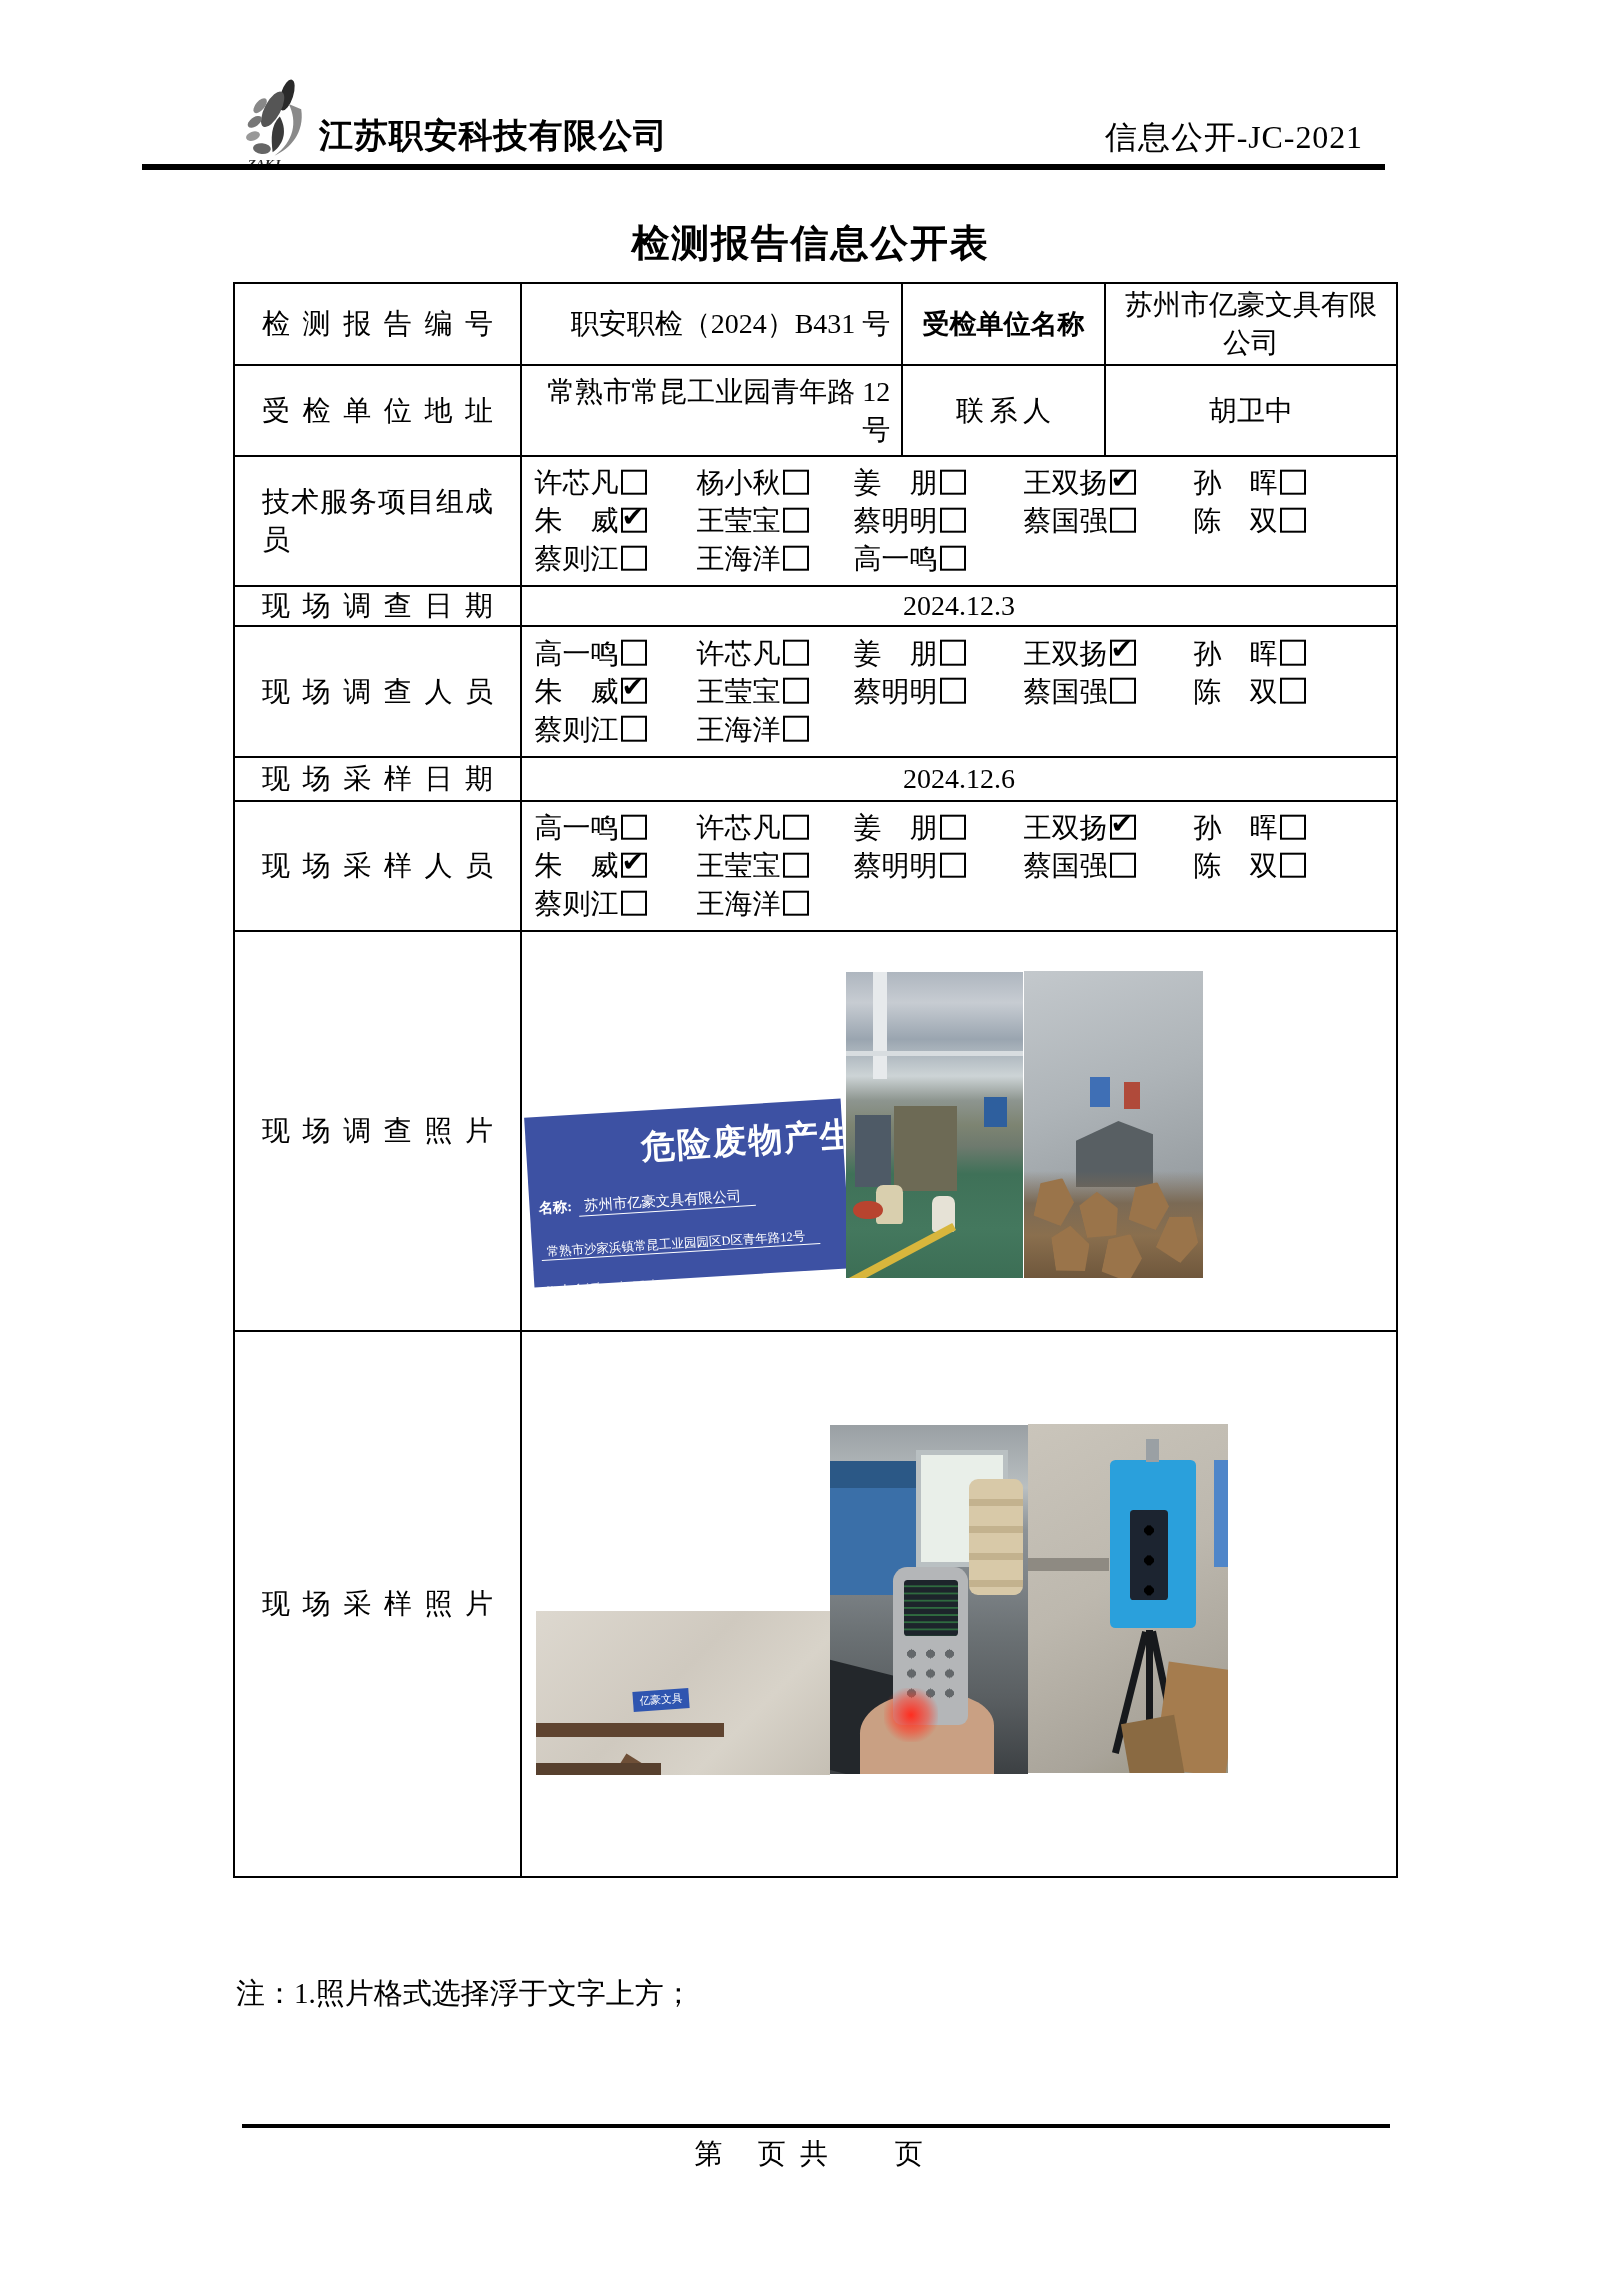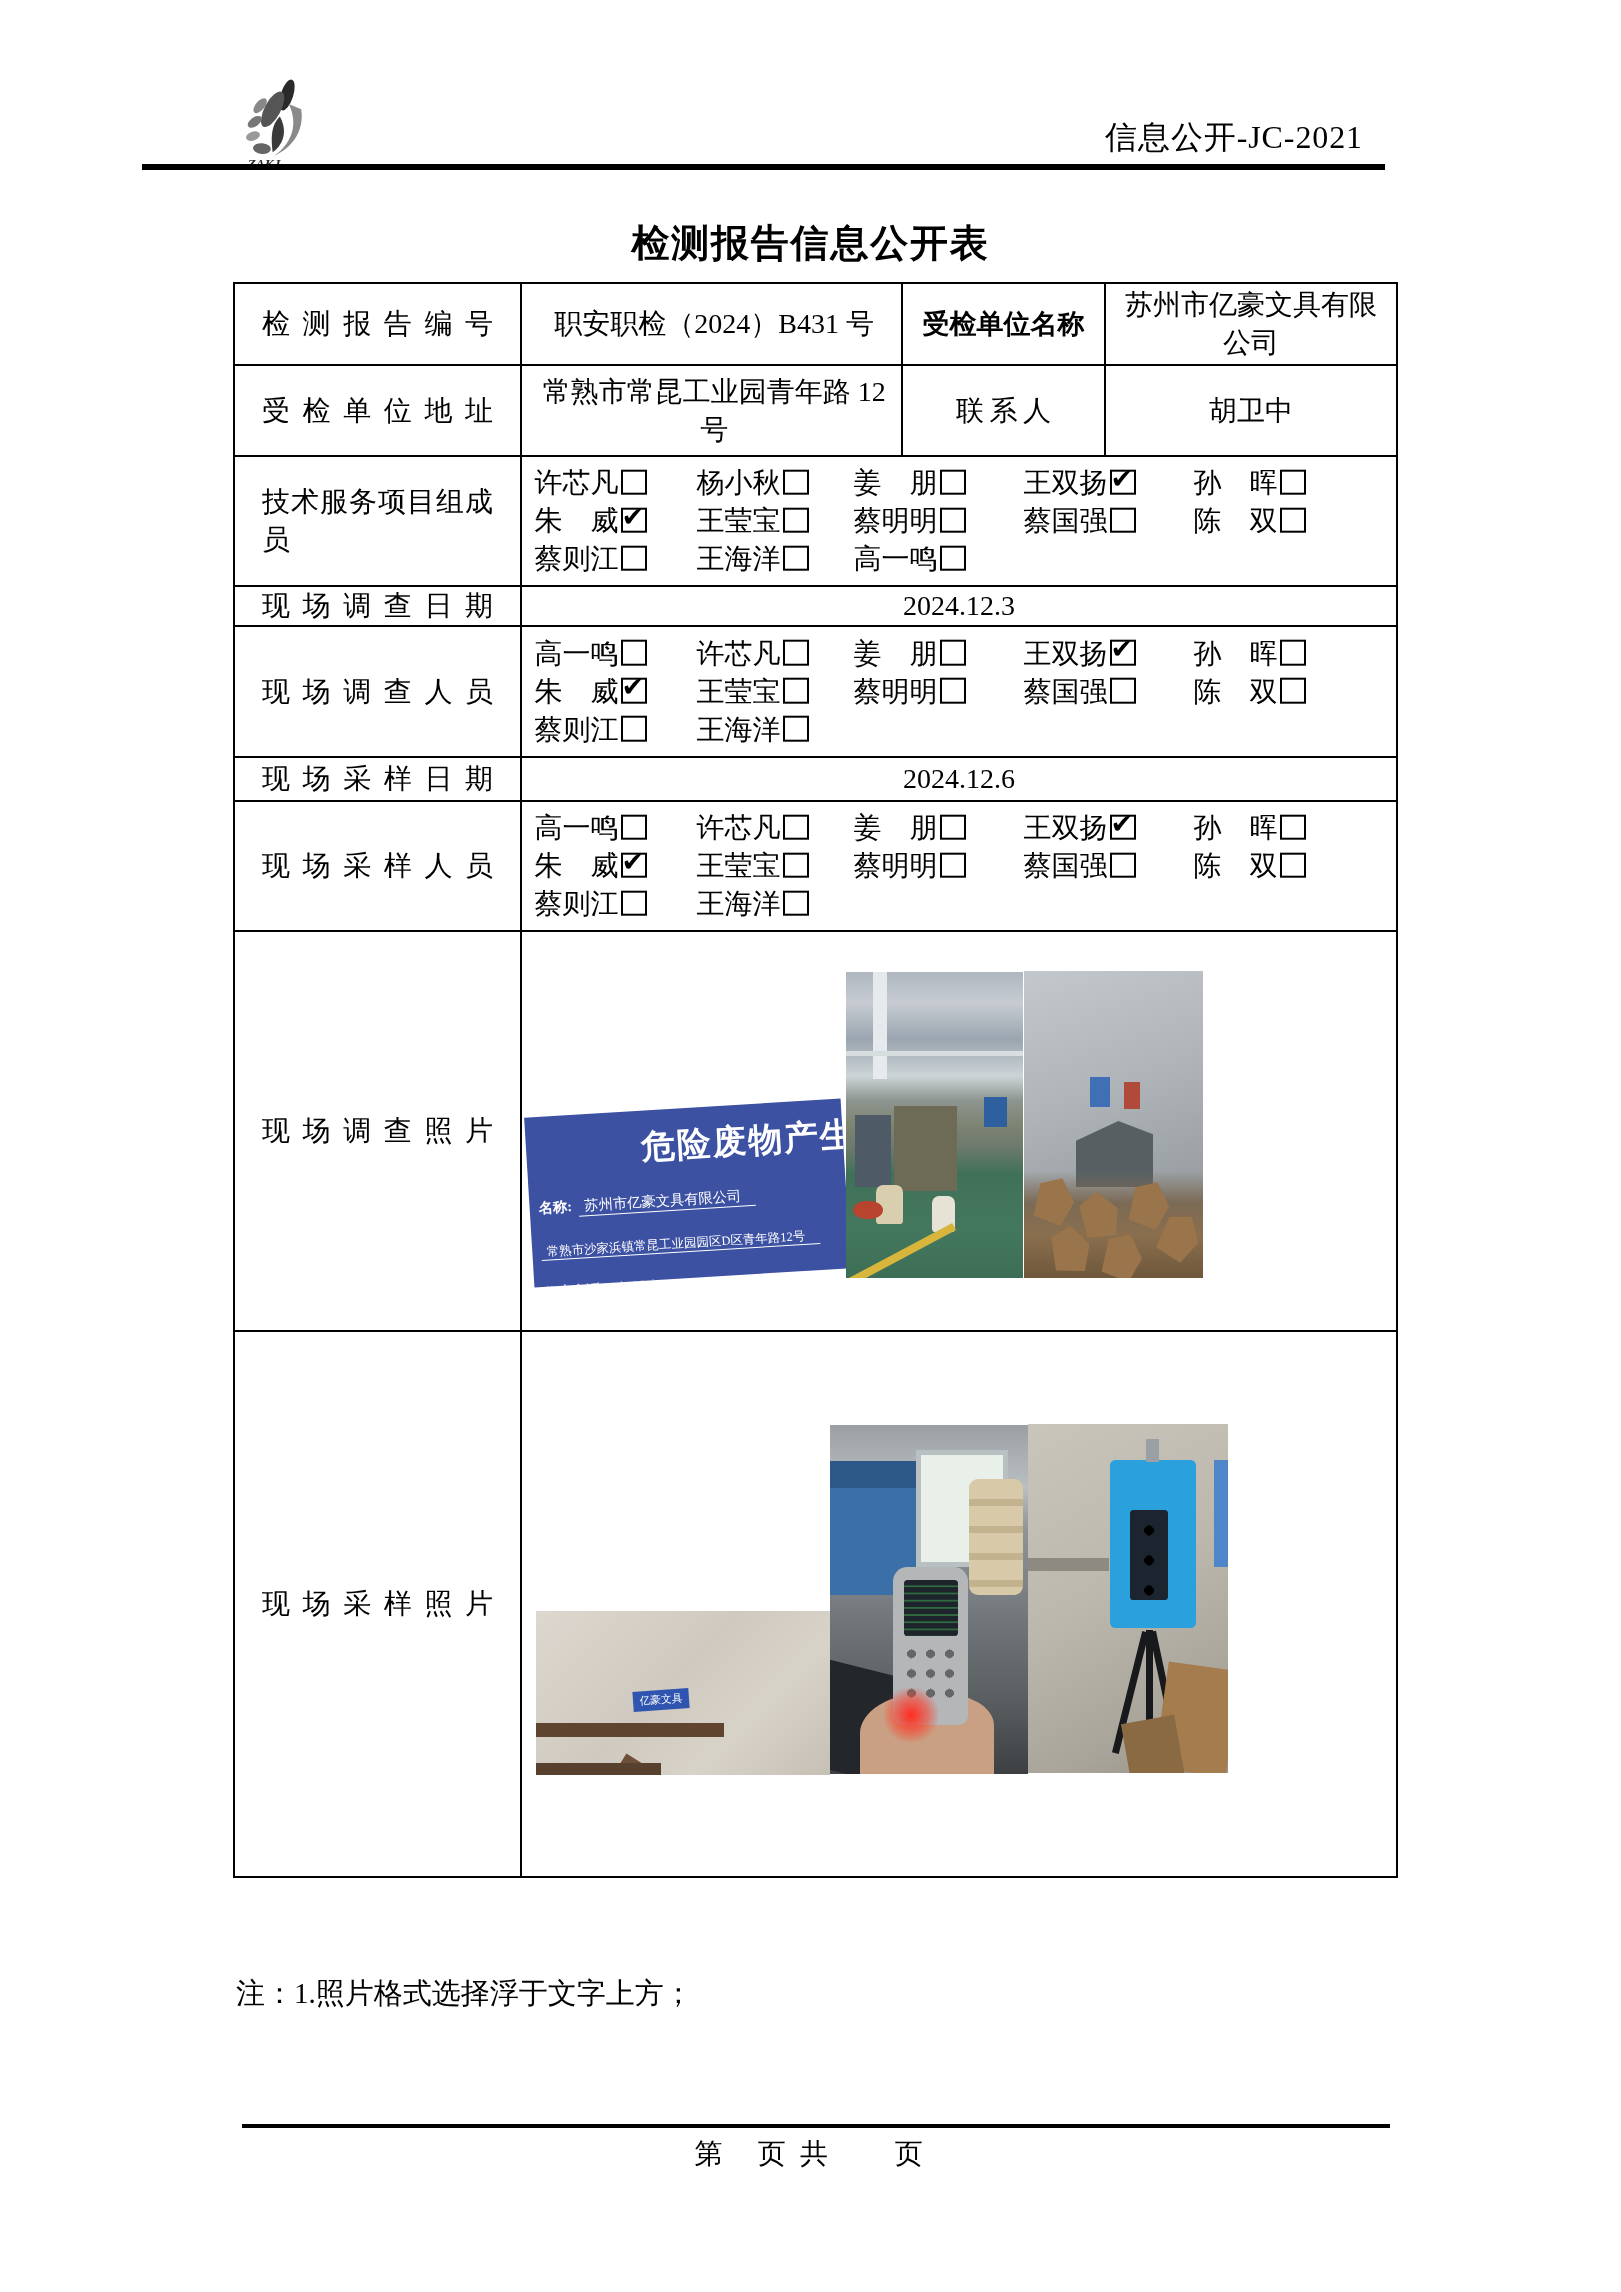--- a/index.html
+++ b/index.html
@@ -14,21 +14,21 @@
   
   .title{position:absolute;left:0;right:0;top:218px;text-align:center;
          font-family:"Liberation Sans","DejaVu Sans",sans-serif;font-weight:bold;font-size:38px;letter-spacing:1.8px;}
   
   table.t{position:absolute;left:233px;top:282px;border-collapse:collapse;table-layout:fixed;width:1162px;}
   table.t td{border:2.7px solid #000;font-size:28px;padding:0 10.7px;vertical-align:middle;word-break:break-all;}
   .lbl{text-align:justify;text-align-last:justify;padding:0 27px !important;}
   .lbl-tight{text-align:center;padding:0 5.4px !important;font-size:27px !important;letter-spacing:0;font-weight:bold;}
   .lbl-contact{text-align:justify;text-align-last:justify;padding:0 53px !important;}
   .v-center{text-align:center;}
-  .v-left{text-align:center;padding-left:16px !important;line-height:1.35;}
+  .v-left{text-align:right;padding-left:16px !important;line-height:1.35;}
   .people-cell{padding:0 0 0 12.5px !important;}
   .people{display:flex;flex-direction:column;justify-content:space-evenly;height:100%;}
   .p-line{display:grid;grid-template-columns:162px 157px 170px 170px auto;align-items:center;}
   .inline .p-line{display:flex;gap:19.7px;}
   .p-item{white-space:nowrap;}
   .cb{display:inline-block;width:21.5px;height:21.5px;border:2.7px solid #000;margin-left:2.7px;
       transform:translateY(2.7px);position:relative;background:#fff;}
   .cb .mk{position:absolute;left:-1.8px;top:-9px;font-size:27px;font-weight:bold;
           font-family:"DejaVu Sans",sans-serif;}
   
@@ -116,20 +116,21 @@
     <ellipse cx="58" cy="28" rx="7" ry="18" fill="#2a2a2a" transform="rotate(18 58 28)"></ellipse>
     <ellipse cx="42" cy="44" rx="9" ry="22" fill="#555" transform="rotate(28 42 44)"></ellipse>
     <ellipse cx="28" cy="40" rx="5" ry="10" fill="#888" transform="rotate(40 28 40)"></ellipse>
     <ellipse cx="22" cy="58" rx="5" ry="9" fill="#777" transform="rotate(55 22 58)"></ellipse>
     <ellipse cx="20" cy="74" rx="5" ry="8" fill="#999" transform="rotate(70 20 74)"></ellipse>
     <ellipse cx="30" cy="88" rx="6" ry="10" fill="#666" transform="rotate(95 30 88)"></ellipse>
     <path d="M60 38 C70 58 66 80 44 96 C62 88 78 70 74 44 Z" fill="#8a8a8a"></path>
     <path d="M50 52 C58 66 56 82 42 92 C40 76 40 62 50 52 Z" fill="#3a3a3a"></path>
     <text x="14" y="110" font-size="15" font-style="italic" font-weight="bold" fill="#2a2a2a" font-family="Liberation Serif, DejaVu Serif, serif">ZAKJ</text>
   </svg>
+  <div class="company">江苏职安科技有限公司</div>
   <div class="doccode">信息公开-JC-2021</div>
   <div class="hdr-rule"></div>
 
   <div class="title">检测报告信息公开表</div>
 
   <table class="t">
     <colgroup>
         <col style="width:287px">
         <col style="width:381px">
         <col style="width:203px">

